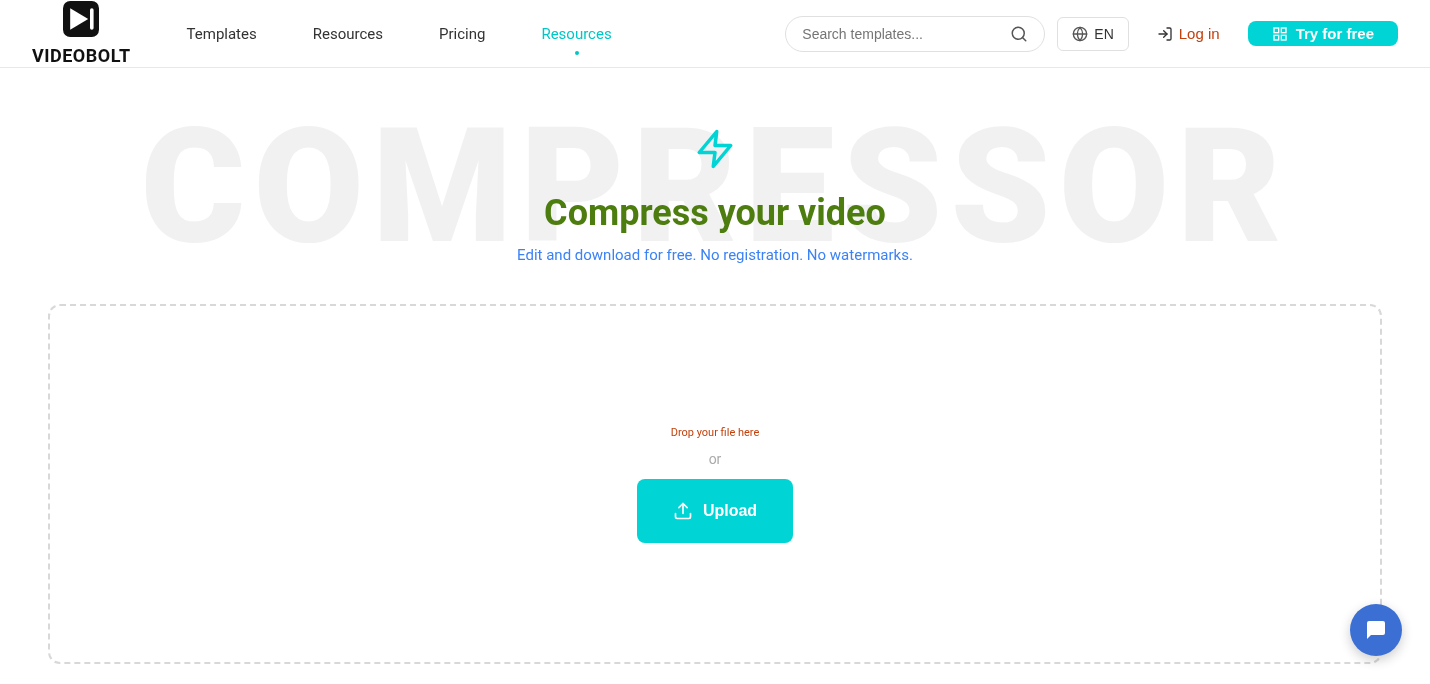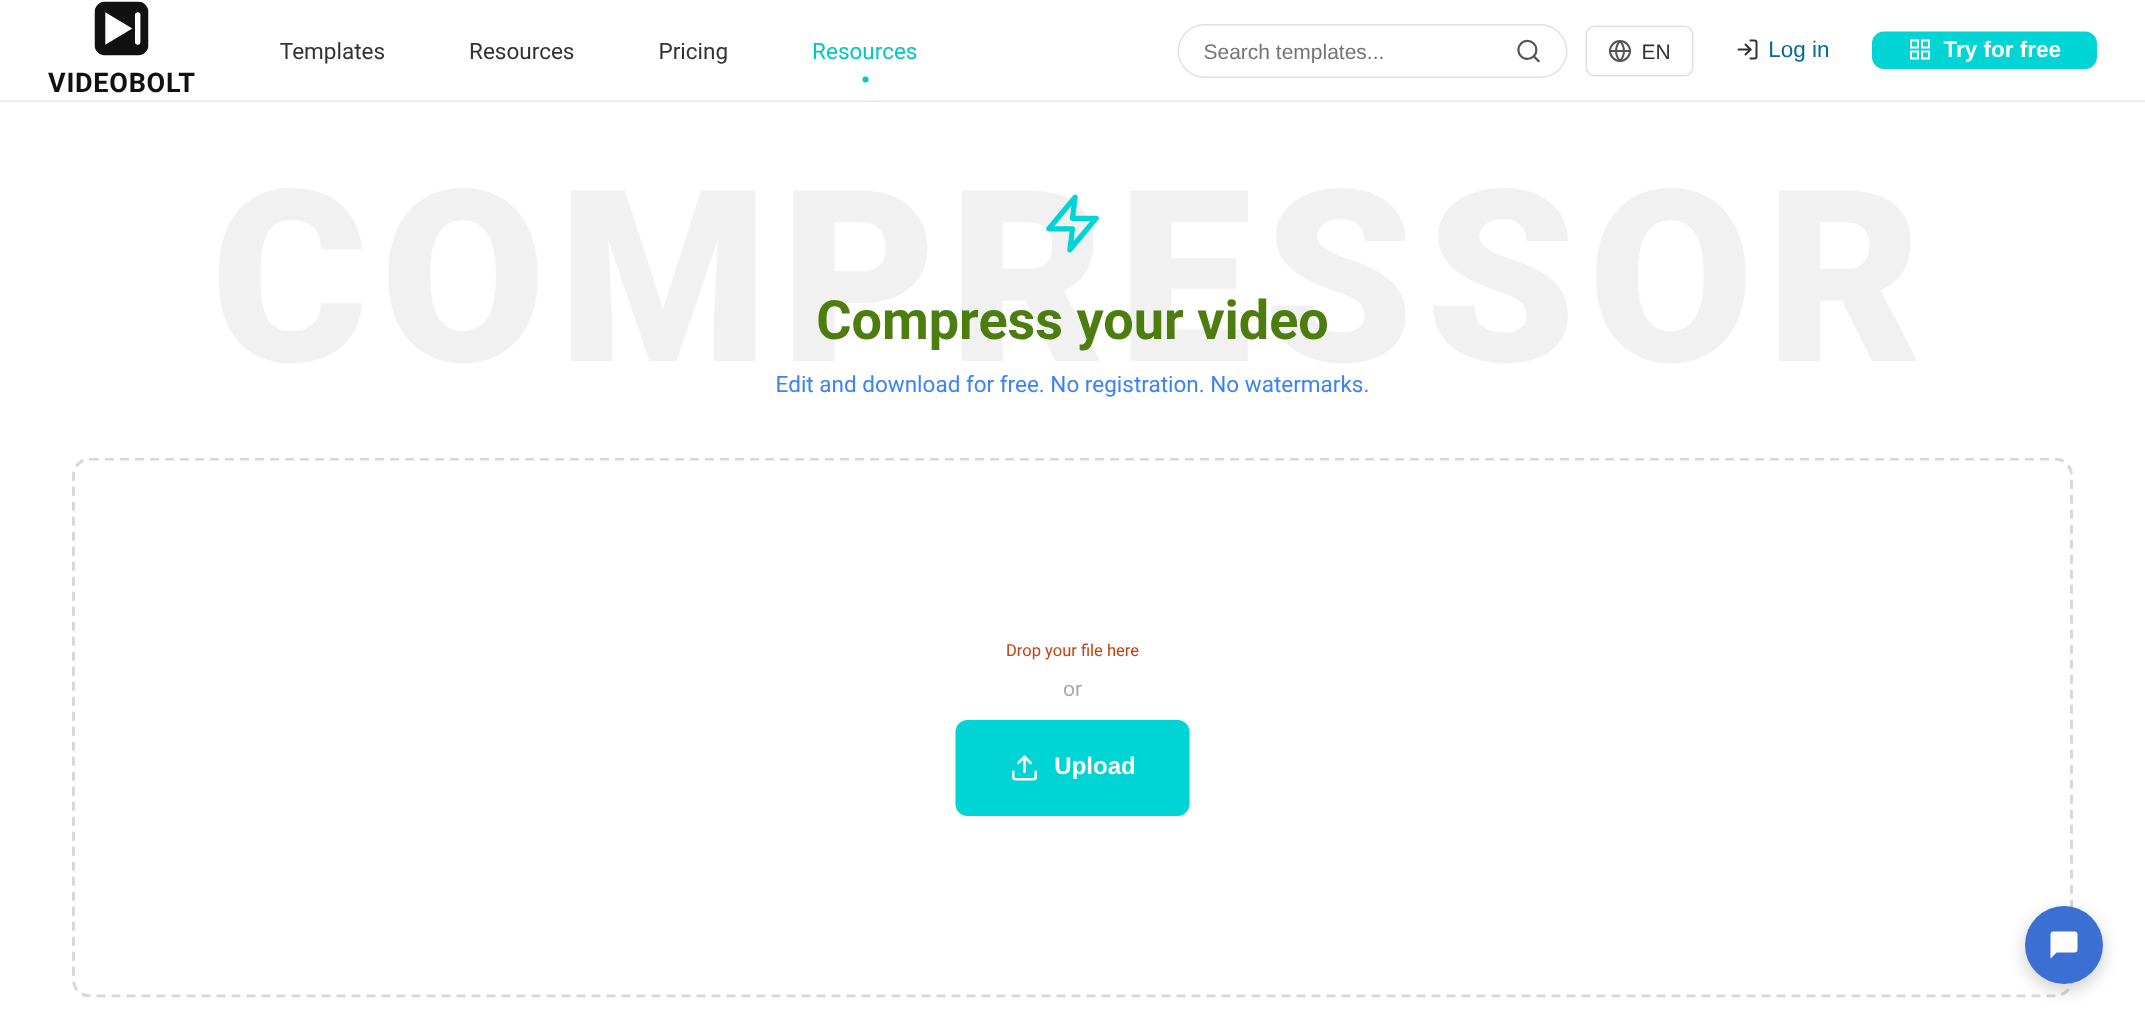--- a/index.html
+++ b/index.html
@@ -121,32 +121,33 @@
       border-radius: 6px;
       padding: 8px 14px;
       font-size: 14px;
       color: #333;
       cursor: pointer;
       background: #fff;
     }
 
     .login-btn {
       display: flex;
-      align-items: flex-start;
+      align-items: flex-end;
       gap: 6px;
       padding: 8px 16px;
       font-size: 15px;
-      color: #0369a1;
+      color: #c2410c;
       cursor: pointer;
       background: none;
       border: none;
     }
 
     .try-btn {
       display: flex;
+      align-items: center;
       gap: 8px;
       background: #00d4d4;
       color: #fff;
       border: none;
       border-radius: 8px;
       padding: 4px 24px;
       font-size: 15px;
       font-weight: 600;
       cursor: pointer;
     }

